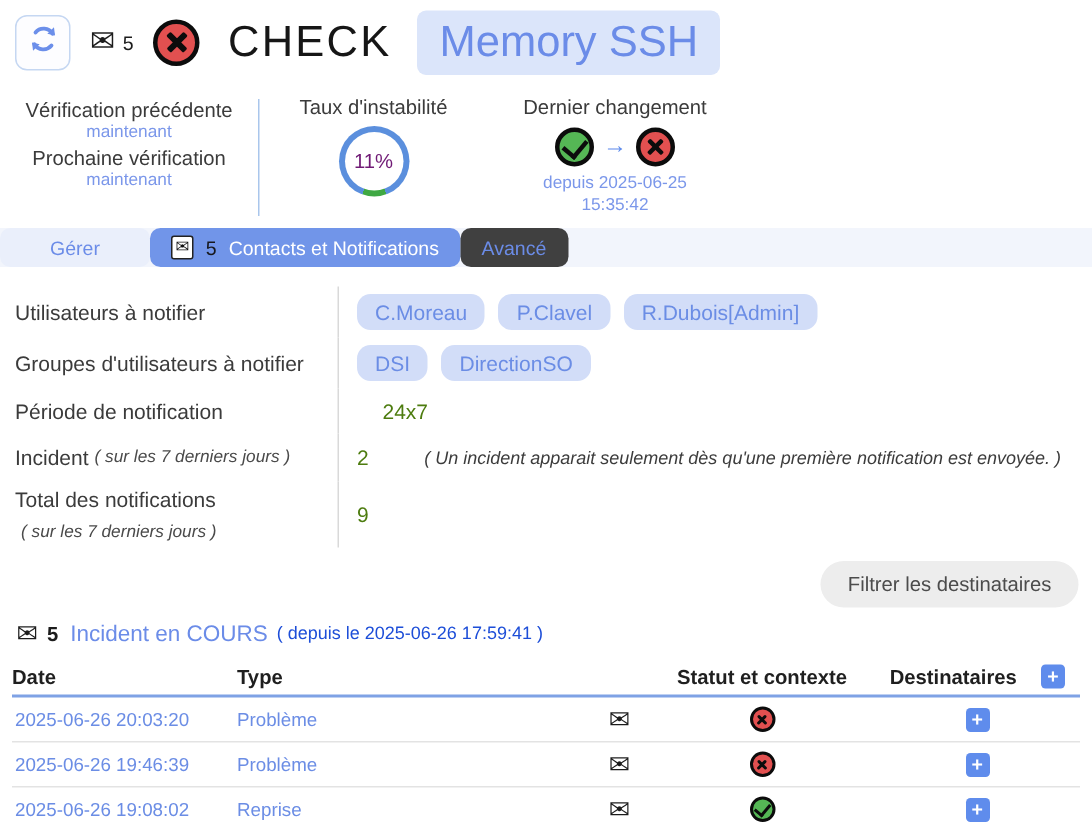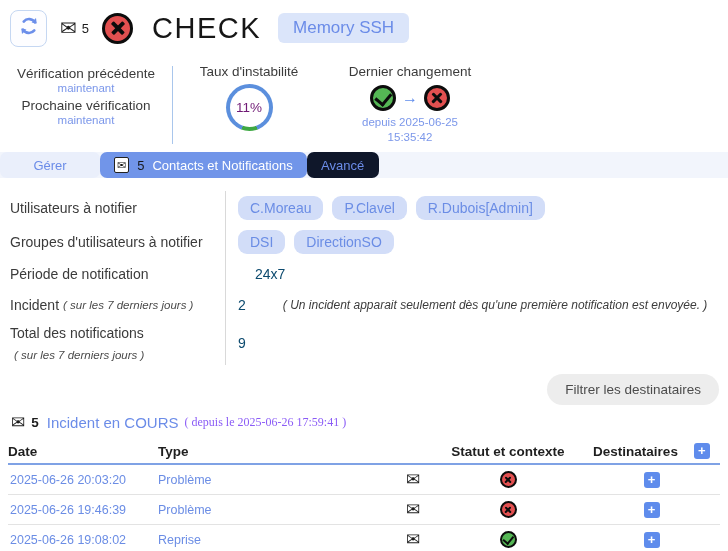--- a/index.html
+++ b/index.html
@@ -7,21 +7,21 @@
               font-family:"Liberation Sans", sans-serif; color:#3d3d3d; }
 
   
   .app-header { height:56px; display:flex; align-items:center; padding-left:10px; gap:13px; }
   .refresh-btn { width:37px; height:37px; border:1px solid #c5d7f2; border-radius:8px;
                  background:#fdfdff; display:flex; align-items:center; justify-content:center; cursor:pointer; }
   .mail-group { display:flex; align-items:center; gap:5px; }
   .mail-glyph { font-size:20px; color:#1c1c1c; line-height:1; }
   .mail-count { font-size:13px; color:#1c1c1c; }
   .page-title { font-size:29px; color:#161616; letter-spacing:1.5px; margin-left:6px; }
-  .check-name { margin-left:4px; background:#dbe5fa; color:#6b8ce8; font-size:17px;
+  .check-name { margin-left:4px; background:#dbe5fa; color:#6b8ce8; font-size:29px;
                 padding:5px 15px; border-radius:6px; }
 
   
   .icon-x, .icon-ok { position:relative; display:inline-block; border-radius:50%; }
   .icon-x { background:#e25050; }
   .icon-ok { background:#55b755; }
   .icon-x.big, .icon-ok.big { width:31px; height:31px; border:3.5px solid #0c0c0c; }
   .icon-x.mid, .icon-ok.mid { width:26px; height:26px; border:3px solid #0c0c0c; }
   .icon-x.sml, .icon-ok.sml { width:17px; height:17px; border:2.4px solid #0c0c0c; }
   .icon-x::before, .icon-x::after { content:""; position:absolute; left:50%; top:50%;
@@ -52,51 +52,51 @@
   .col-change { width:170px; gap:4px; }
   .change-icons { display:flex; align-items:center; gap:6px; margin-top:2px; }
   .arrow-glyph { color:#5f8cec; font-size:16px; font-weight:bold; }
   .since { font-size:11.5px; color:#7b97ea; text-align:center; line-height:1.3; }
 
   
   .tabs { height:26px; display:flex; background:#f2f5fc; font-size:13px; align-items:stretch; }
   .tab { display:flex; align-items:center; justify-content:center; cursor:pointer;border-radius:7px; }
   .tab-plain { color:#6b8ce8; }
   .tab-gerer { width:100px; background:#eaeffb; }
-  .tab-avance { width:72px; background:#0f172a; }
+  .tab-avance { width:72px; background:#404040; }
   .tab-active { background:#7195e9; color:#fff; padding:0 14px; gap:8px; }
   .tab-mail-box { background:#fff; border:1px solid #222; border-radius:2px; padding:0 2px;
                   font-size:11px; color:#111; line-height:14px; }
   .tab-badge { color:#17181c; font-size:13px; }
 
   
   .settings { padding-top:13px; }
   .s-row { display:flex; align-items:center; }
   .s-label { width:226px; border-right:1px solid #d9d9d9; padding:0 14px 0 10px;
              font-size:14px; color:#3b3b3b; align-self:stretch; display:flex;
              align-items:center; flex-wrap:wrap; line-height:1.45; }
   .s-label .note-inline { font-style:italic; font-size:11.5px; color:#4a4a4a; margin-left:4px; }
   .s-value { padding-left:12px; display:flex; align-items:center; gap:9px; flex:1; }
   .chip { background:#d2ddf8; color:#6b8de5; font-size:14px; padding:4px 12px;
           border-radius:9px; cursor:pointer; }
-  .blue-val { color:#0c4a6e; font-size:14px; }
+  .blue-val { color:#4d7c0f; font-size:14px; }
   .row-note { font-style:italic; font-size:12px; color:#3c3c3c; margin-left:28px; }
   .h-34{min-height:34px;} .h-30{min-height:30px;gap:17px;} .h-32{min-height:32px;} .h-44{min-height:44px;}
 
   
   .filter-row { height:40px; display:flex; justify-content:flex-end; align-items:center; padding-right:9px; margin-top:4px; }
   .filter-btn { background:#ededed; color:#4c4c4c; font-size:13.5px; border:none;
                 padding:8px 18px; border-radius:17px; cursor:pointer; font-family:inherit; }
 
   
   .incident-head { display:flex; align-items:center; gap:6px; padding-left:11px; height:26px; }
   .incident-head .mail-glyph { font-size:17px; }
   .incident-badge { font-size:13.5px; color:#1c1c1c; font-weight:bold; }
   .incident-title { color:#6b8ce8; font-size:15px; margin-left:2px; cursor:pointer; }
-  .incident-since { color:#8b5cf6; font-size:12px;font-family:Liberation Serif, serif; }
+  .incident-since { color:#1d4ed8; font-size:12px; }
 
   .itable { margin:4px 8px 0 8px; }
   .irow { display:grid; grid-template-columns:150px 235px 40px 150px 1fr; align-items:center; }
   .ihead { height:26px; border-bottom:2px solid #7fa2e5; font-weight:bold; color:#1f1f1f; font-size:13.5px; }
   .ihead .c-center { justify-self:center; }
   .dest-head { display:flex; align-items:center; gap:16px; justify-self:center; }
   .data-row { height:30px; border-bottom:1px solid #e3e3e3; font-size:12.5px; color:#6b8de5; }
   .cell-date { padding-left:2px; cursor:pointer; }
   .cell-type { cursor:pointer; }
   .cell-center { justify-self:center; }

